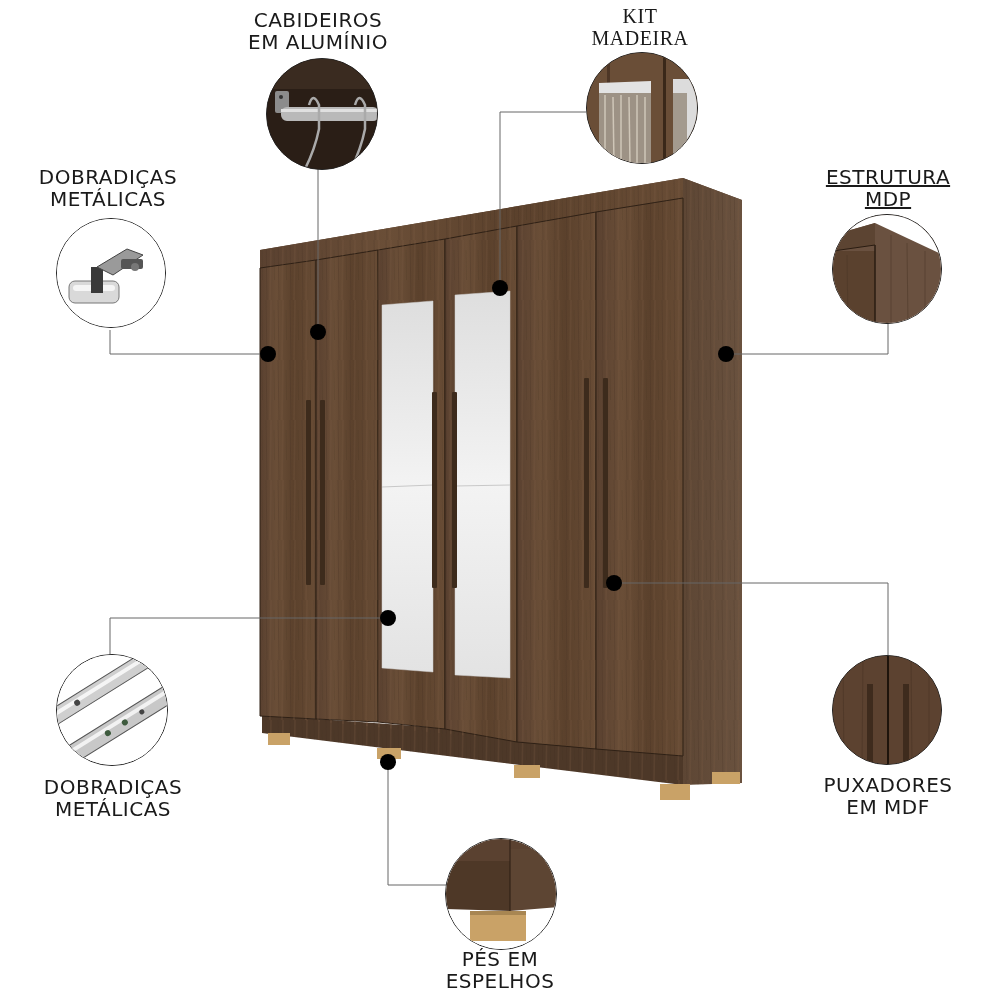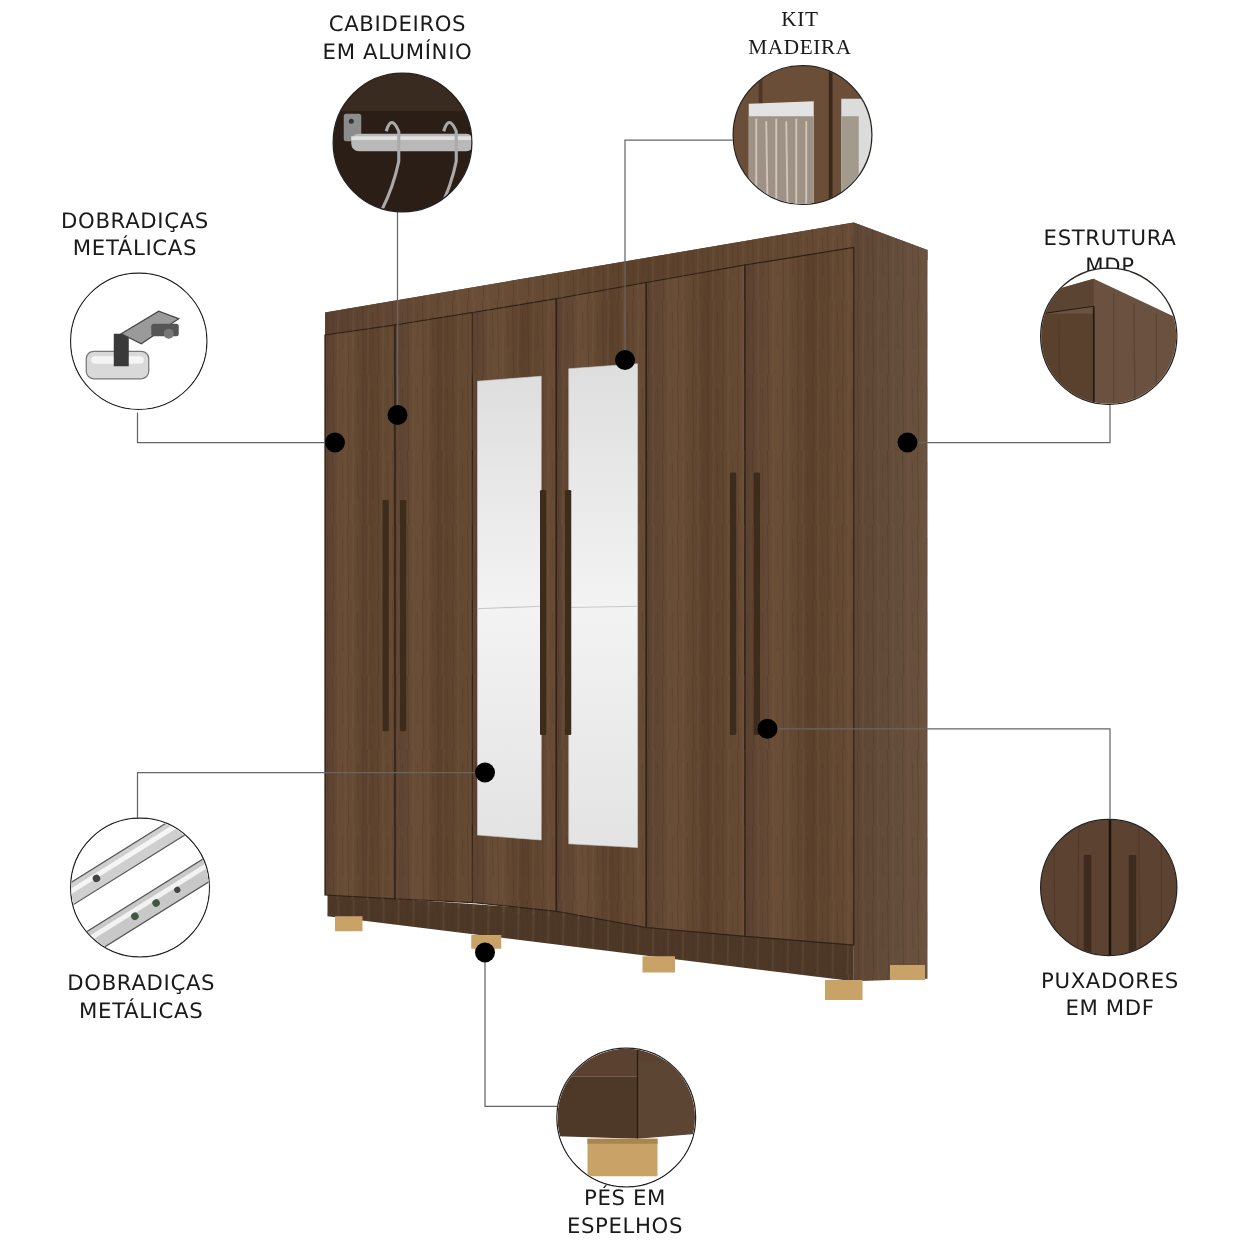--- a/index.html
+++ b/index.html
@@ -1,19 +1,19 @@
 <!DOCTYPE html>
 <html><head>
 <meta charset="utf-8">
 <style>
   html, body { margin: 0; padding: 0; background: #ffffff; }
   body { width: 1000px; height: 1000px; position: relative; overflow: hidden;
          font-family: "DejaVu Sans", sans-serif; }
   .label { position: absolute; text-align: center; color: #1a1a1a;
-           font-size: 17px; line-height: 22px; letter-spacing: 0.5px;
+           font-size: 20px; line-height: 22px; letter-spacing: 0.5px;
            font-family: "DejaVu Sans", sans-serif; font-weight: 400; }
   .label span { display: block; }
   .circle { position: absolute; border-radius: 50%; overflow: hidden;
             border: 1.5px solid #222; box-sizing: border-box; background: #fff; }
   svg.full { position: absolute; left: 0; top: 0; }
 </style>
 </head>
 <body>
 
 <svg class="full" width="1000" height="1000" viewBox="0 0 1000 1000">
@@ -111,21 +111,21 @@
   <span>EM ALUMÍNIO</span>
 </div>
 <div class="label" style="left:580px; top:5px; width:120px;font-family:Liberation Serif, serif;">
   <span>KIT</span>
   <span>MADEIRA</span>
 </div>
 <div class="label" style="left:38px; top:166px; width:140px;">
   <span>DOBRADIÇAS</span>
   <span>METÁLICAS</span>
 </div>
-<div class="label" style="left:818px; top:180px; width:140px;">
+<div class="label" style="left:818px; top:166px; width:140px;text-decoration:underline;">
   <span>ESTRUTURA</span>
   <span>MDP</span>
 </div>
 <div class="label" style="left:38px; top:776px; width:150px;">
   <span>DOBRADIÇAS</span>
   <span>METÁLICAS</span>
 </div>
 <div class="label" style="left:818px; top:774px; width:140px;">
   <span>PUXADORES</span>
   <span>EM MDF</span>

